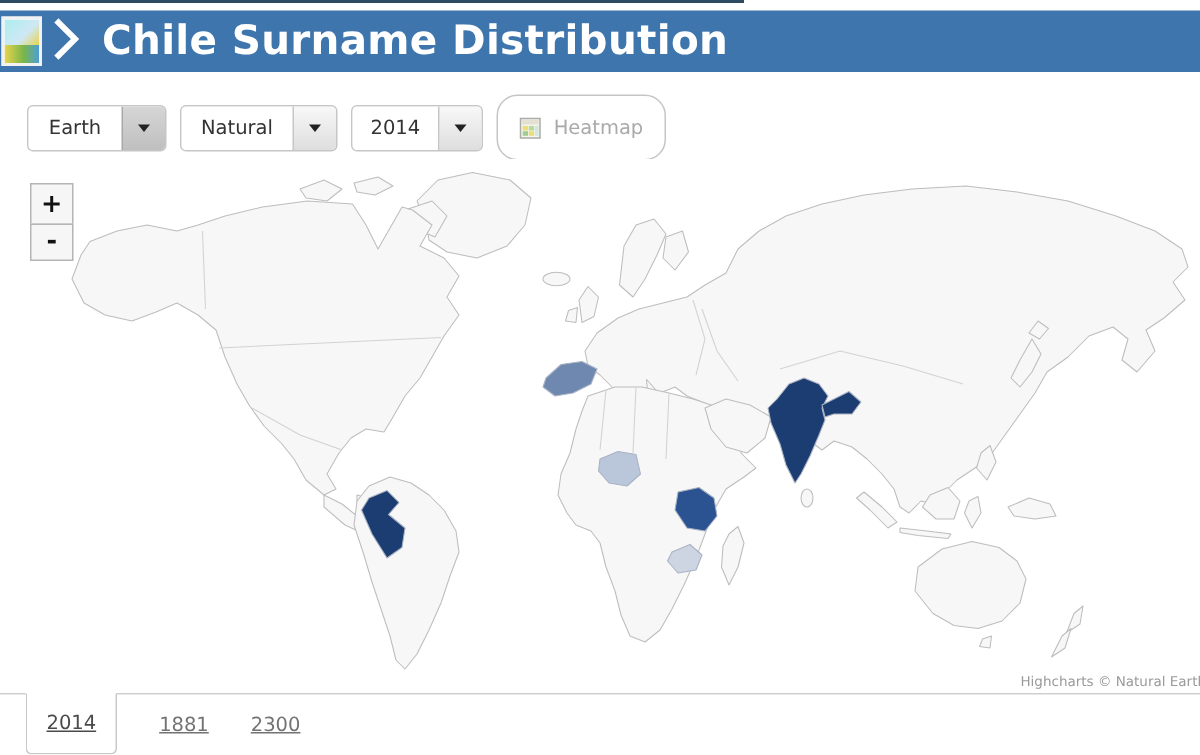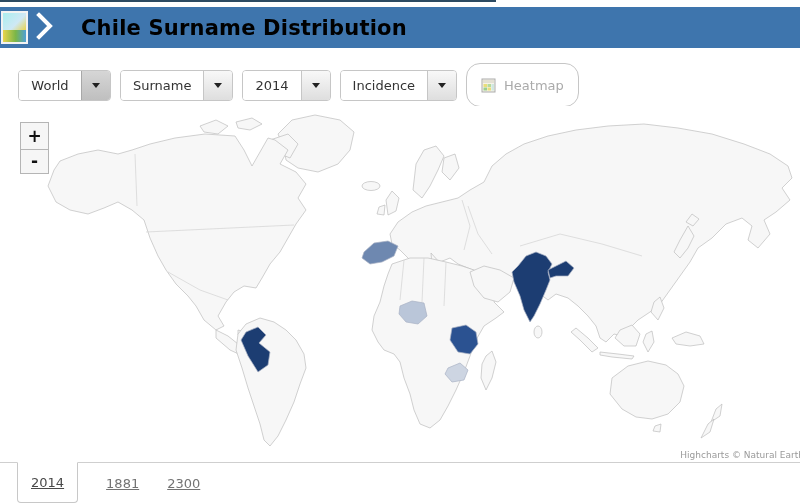--- a/index.html
+++ b/index.html
@@ -11,21 +11,21 @@
   .top-strip { position:absolute; top:0; left:0; width:496px; height:2px; background:#2c4a62; }
 
   
   .header { position:absolute; top:7px; left:0; width:800px; height:41px;
             background:#3e75ad; display:flex; align-items:center; }
   .logo-thumb { width:27px; height:33px; margin-left:1px; background:#fff; border:2px solid #f2f2f2;
                 display:flex; flex-direction:column; overflow:hidden; }
   .logo-thumb .sky { flex:1; background:linear-gradient(135deg,#aee 0%,#cfe8f5 60%,#e8d44d 100%); }
   .logo-thumb .land { height:12px; background:linear-gradient(90deg,#e8d44d 0%,#7ab648 55%,#4d9fd6 100%); }
   .chevron { margin-left:6px; }
-  .title { color:#000000; font-size:21px; font-weight:bold; margin-left:25px; letter-spacing:.2px; }
+  .title { color:#ffffff; font-size:27px; font-weight:bold; margin-left:12px; letter-spacing:.2px; }
 
   
   .toolbar { position:absolute; top:63px; left:18px; display:flex; align-items:center; }
   .split { display:flex; height:31px; margin-right:9px; border:1px solid #c6c6c6; border-radius:4px;
            overflow:hidden; background:#fff; }
   .split .lbl { display:flex; align-items:center; justify-content:center; padding:0 12px;
                 font-size:13px; color:#333; background:#fff; cursor:pointer; }
   .split .arrow { width:29px; display:flex; align-items:center; justify-content:center;
                   border-left:1px solid #c6c6c6;
                   background:linear-gradient(#f8f8f8,#dedede); cursor:pointer; }
@@ -78,46 +78,40 @@
       <svg width="22" height="28" viewBox="0 0 22 28">
         <polyline points="5,3 16,14 5,25" fill="none" stroke="#ffffff" stroke-width="4" stroke-linecap="square"></polyline>
       </svg>
     </span>
     <span class="title">Chile Surname Distribution</span>
   </div>
 
   <div class="toolbar">
 
     <div class="split" style="min-width:93px;">
-      <span class="lbl" style="flex:1;">World</span>
+      <span class="lbl" style="flex:1;">Earth</span>
       <span class="arrow pressed">
           <span class="caret"></span>
         </span>
     </div>
 
     <div class="split" style="min-width:105px;">
-      <span class="lbl" style="flex:1;">Surname</span>
+      <span class="lbl" style="flex:1;">Natural</span>
       <span class="arrow">
           <span class="caret"></span>
         </span>
     </div>
 
     <div class="split" style="min-width:87px;">
       <span class="lbl" style="flex:1;">2014</span>
       <span class="arrow">
           <span class="caret"></span>
         </span>
     </div>
 
-    <div class="split" style="min-width:115px;">
-      <span class="lbl" style="flex:1;">Incidence</span>
-      <span class="arrow">
-          <span class="caret"></span>
-        </span>
-    </div>
 
     <div class="btn disabled">
       <span class="ic">
         <svg width="15" height="15" viewBox="0 0 15 15">
           <rect x="1" y="1" width="13" height="13" fill="#f3efe2" stroke="#8f8f8f"></rect>
           <rect x="2" y="2" width="11" height="3" fill="#dcd7c5"></rect>
           <rect x="2.5" y="6" width="3.5" height="3" fill="#e4d34f"></rect>
           <rect x="6.5" y="6" width="3.5" height="3" fill="#9fcf7a"></rect>
           <rect x="2.5" y="9.5" width="3.5" height="3" fill="#7bbf6a"></rect>
           <rect x="6.5" y="9.5" width="3.5" height="3" fill="#e4d34f"></rect>

